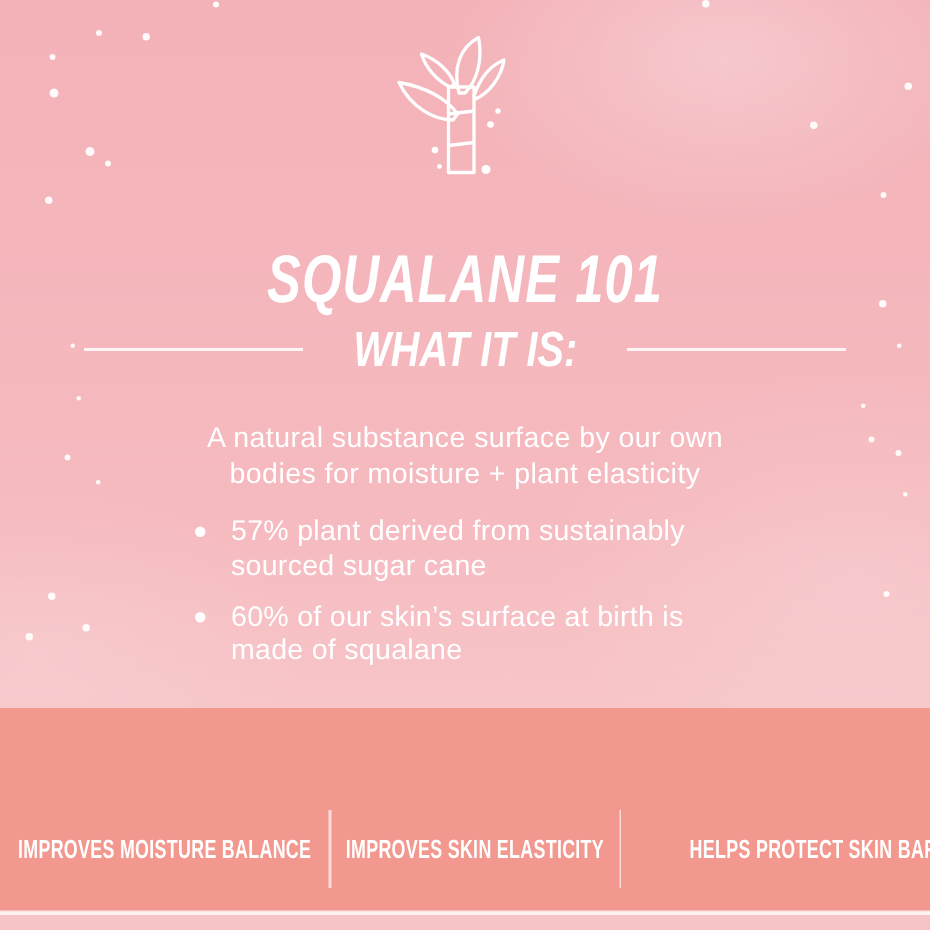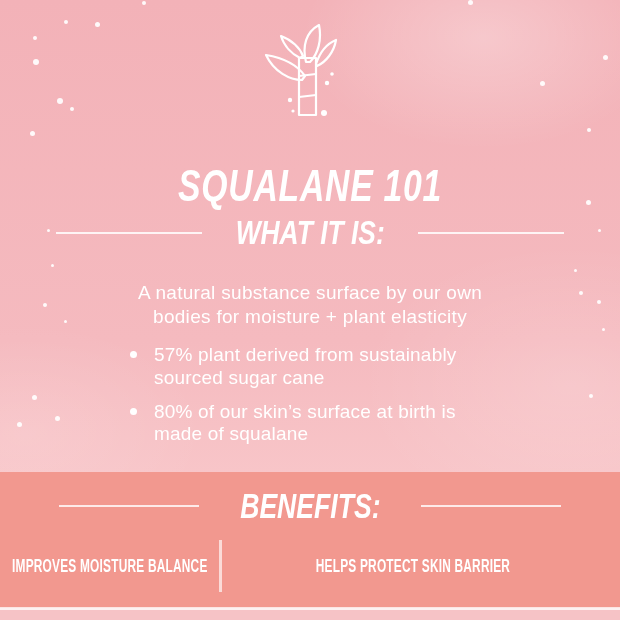--- a/index.html
+++ b/index.html
@@ -127,39 +127,35 @@
     <div>bodies for moisture + plant elasticity</div>
   </div>
 
   <div class="bullets">
     <div class="bullet-item">
       <span class="bullet-dot"></span>
       <span>57% plant derived from sustainably sourced sugar cane</span>
     </div>
     <div class="bullet-item">
       <span class="bullet-dot"></span>
-      <span>80% of our skin’s surface at birth is made of squalane</span>
+      <span>60% of our skin’s surface at birth is made of squalane</span>
     </div>
   </div>
 
   <div class="band"></div>
 
-  <div class="rule-heading benefits-heading">
-    <span class="rule"></span>
-    <span class="htext">
-        <span class="squish">BENEFITS:</span>
-      </span>
-    <span class="rule"></span>
-  </div>
 
   <div class="benefit-cols">
     <div class="benefit-col">
         <span class="squish">IMPROVES MOISTURE BALANCE</span>
       </div>
     <div class="col-divider"></div>
+    <div class="benefit-col">
+        <span class="squish">IMPROVES SKIN ELASTICITY</span>
+      </div>
     <div class="col-divider"></div>
     <div class="benefit-col">
         <span class="squish">HELPS PROTECT SKIN BARRIER</span>
       </div>
   </div>
 
   <div class="bottom-line"></div>
   <div class="bottom-strip"></div>
 
 </div>

